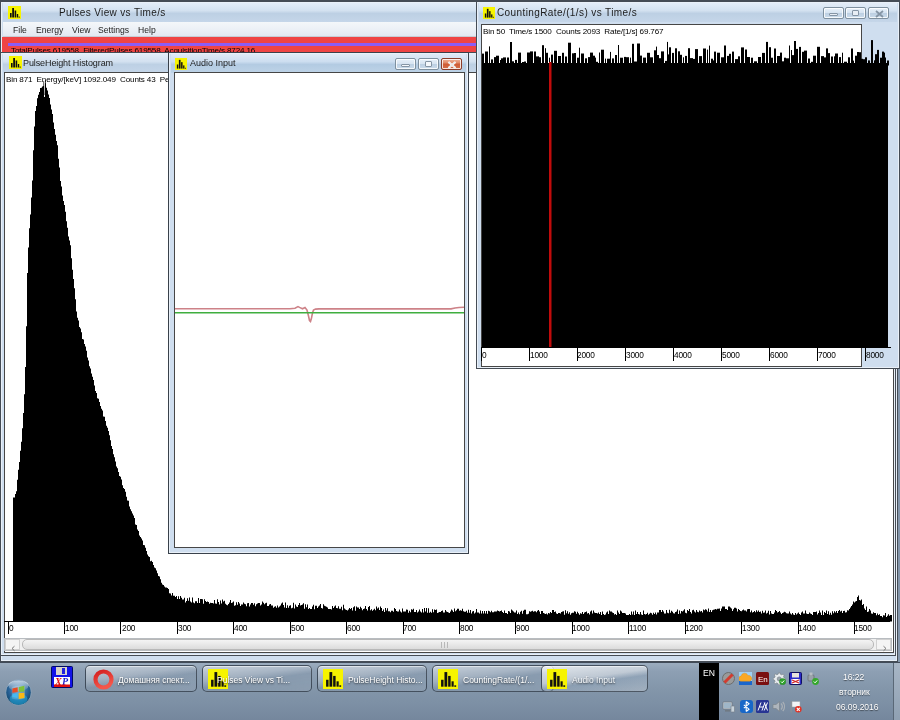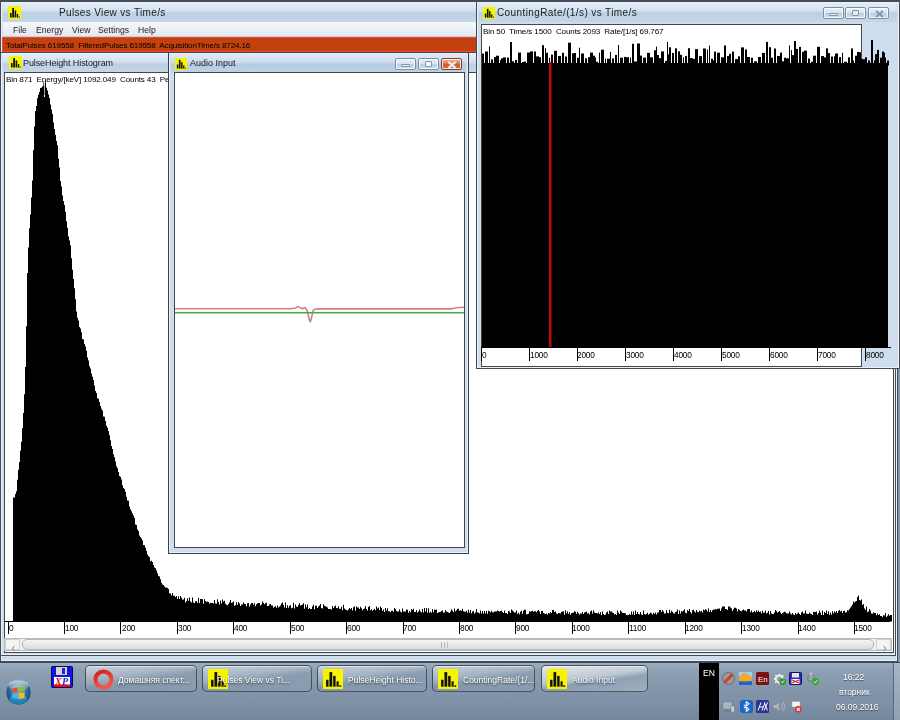--- a/index.html
+++ b/index.html
@@ -55,21 +55,21 @@
       </svg>
     <span class="ttext" style="left:22px;font-size:10px;letter-spacing:.35px;margin-left:34px;">Pulses View vs Time/s</span>
   </div>
   <div class="abs" style="left:2px;right:2px;top:20px;height:15px;background:linear-gradient(180deg,#f4f7fa,#e9eef5 70%,#e2e8f1);border-bottom:1px solid #c8cdd4;">
     <span class="menu" style="position:absolute;left:10px;top:3px;">File</span>
     <span class="menu" style="position:absolute;left:33px;top:3px;">Energy</span>
     <span class="menu" style="position:absolute;left:69px;top:3px;">View</span>
     <span class="menu" style="position:absolute;left:95px;top:3px;">Settings</span>
     <span class="menu" style="position:absolute;left:135px;top:3px;">Help</span>
   </div>
-  <div class="abs" style="left:1px;right:1px;top:35px;height:15px;background:#c2410c;border:1px solid #ef4444;">
+  <div class="abs" style="left:1px;right:1px;top:35px;height:15px;background:#8b5cf6;border:6px solid #ef4444;">
     <span class="stat" style="left:3px;top:3px;">TotalPulses 619558  FilteredPulses 619558  AcquisitionTime/s 8724.16</span>
   </div>
 </div>
 
 <div class="win" style="left:0;top:52px;width:896px;height:604px;">
   <div class="tbar" style="top:1px;">
     <svg class="icon16" style="left:6px;top:2px;" viewBox="0 0 13 13">
         <rect width="13" height="13" fill="#f7f400"></rect>
         <g fill="#111">
           <rect x="2" y="7" width="1.6" height="4.5"></rect>
@@ -450,21 +450,21 @@
         <g fill="#111">
           <rect x="2" y="7" width="1.6" height="4.5"></rect>
           <rect x="4.2" y="2" width="1.8" height="9.5"></rect>
           <rect x="6.6" y="4.5" width="1.6" height="7"></rect>
           <rect x="8.8" y="8" width="1.4" height="3.5"></rect>
           <rect x="10.6" y="10.6" width="1.2" height="1"></rect>
         </g>
       </svg>
     <span class="tbtxt" style="left:30px;">PulseHeight Histo...</span>
   </div>
-  <div class="tbtn" style="left:432px;width:103px;">
+  <div class="tbtn" style="left:432px;width:122px;">
     <svg class="abs" style="left:5px;top:3px;" width="20" height="20" viewBox="0 0 13 13">
         <rect width="13" height="13" fill="#f7f400"></rect>
         <g fill="#111">
           <rect x="2" y="7" width="1.6" height="4.5"></rect>
           <rect x="4.2" y="2" width="1.8" height="9.5"></rect>
           <rect x="6.6" y="4.5" width="1.6" height="7"></rect>
           <rect x="8.8" y="8" width="1.4" height="3.5"></rect>
           <rect x="10.6" y="10.6" width="1.2" height="1"></rect>
         </g>
       </svg>

